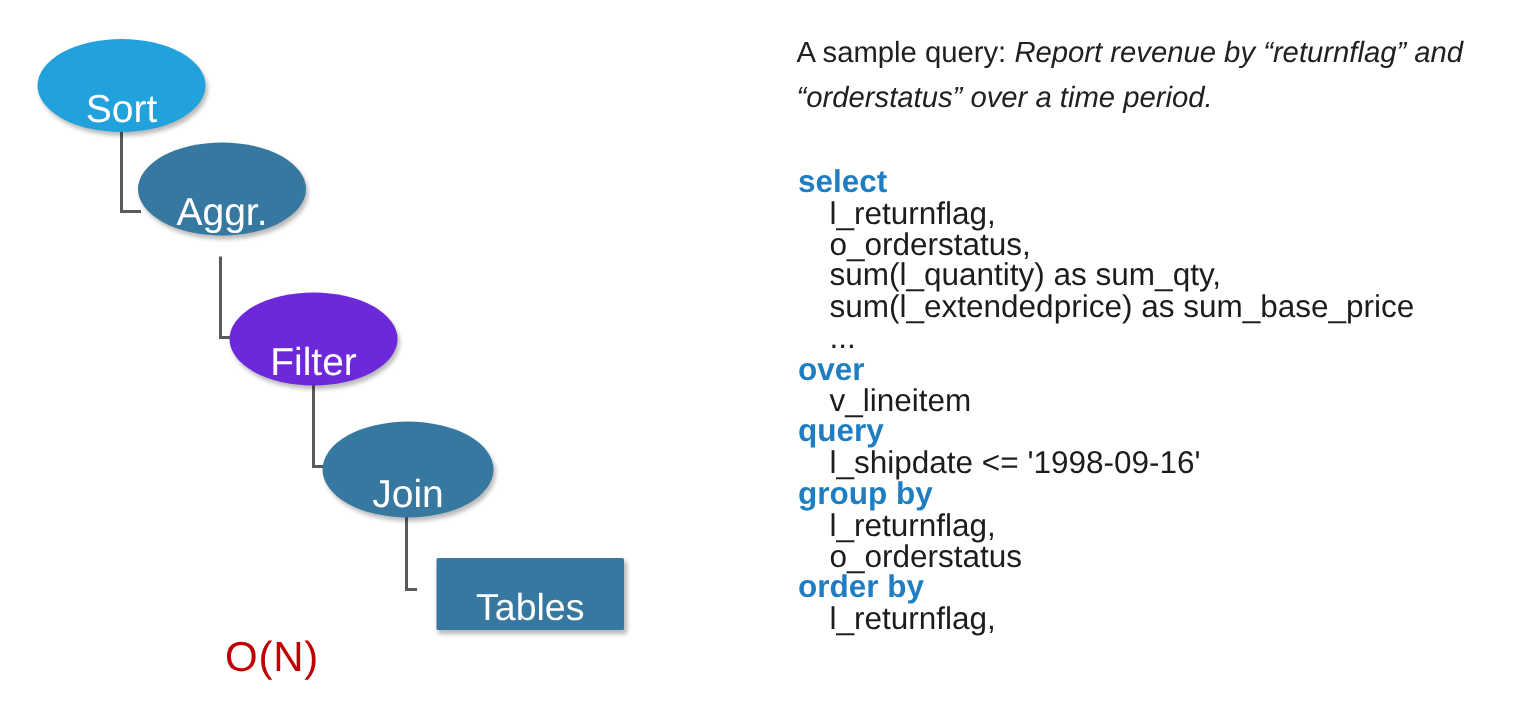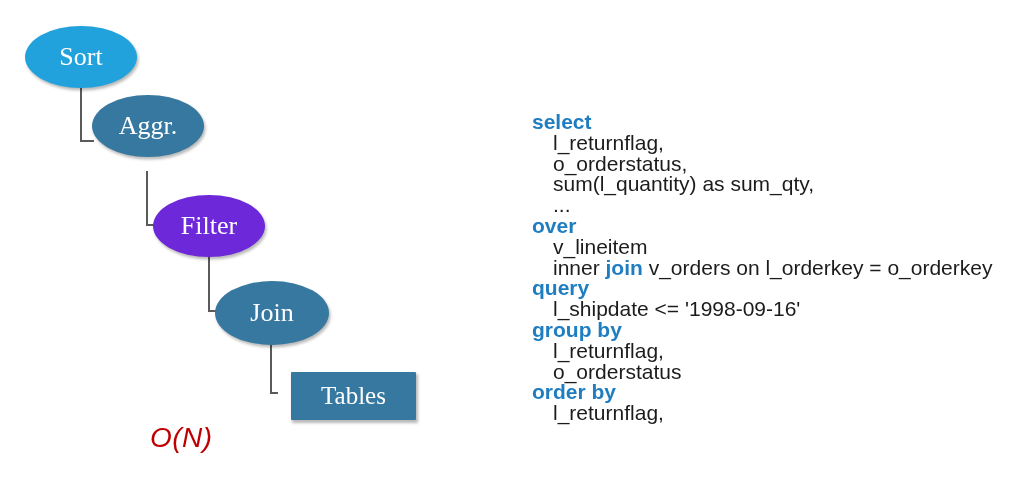--- a/index.html
+++ b/index.html
@@ -10,26 +10,25 @@
     height: 481px;
     background: #ffffff;
     overflow: hidden;
     font-family: "Liberation Sans", sans-serif;
   }
 
   
   .node {
     position: absolute;
     display: flex;
-    align-items: center;
+    align-items: flex-end;
     justify-content: center;
     color: #ffffff;
     font-size: 26px;
     box-shadow: 1.5px 2.5px 3px rgba(0,0,0,0.28);
-    font-family: Liberation Serif, serif;
   }
   .ellipse { border-radius: 50%; }
   .rect { border-radius: 1px; font-size: 25px; }
 
   .node-sort   { left: 25px;  top: 26px;  width: 112px; height: 62px; }
   .node-aggr   { left: 92px;  top: 95px; width: 112px; height: 62px; }
   .node-filter { left: 153px; top: 195px; width: 112px; height: 62px; }
   .node-join   { left: 215px; top: 281px; width: 114px; height: 64px; }
   .node-tables { left: 291px; top: 372px; width: 125px; height: 48px; }
 
@@ -96,33 +95,36 @@
     <div class="node ellipse node-filter" style="background: #6d28d9;">
       <span>Filter</span>
     </div>
     <div class="node ellipse node-join" style="background: rgb(54, 120, 159);">
       <span>Join</span>
     </div>
     <div class="node rect node-tables" style="background: rgb(54, 120, 159);">
       <span>Tables</span>
     </div>
 
-    <div class="complexity" style="color: rgb(192, 0, 0); font-style: italic;">O(N)</div>
+    <div class="complexity" style="color: rgb(192, 0, 0);">O(N)</div>
   </div>
 
+  <div class="caption">
+    <span>A sample query: </span><span class="it">Report revenue by “returnflag” and “orderstatus” over a time period.</span>
+  </div>
 
   <div class="sql" id="sql-block">
       <div class="sql-line ind0"><span class="kw" style="color: rgb(31, 126, 194);">select</span></div>
       <div class="sql-line ind1"><span>l_returnflag,</span></div>
       <div class="sql-line ind1"><span>o_orderstatus,</span></div>
       <div class="sql-line ind1"><span>sum(l_quantity) as sum_qty,</span></div>
+      <div class="sql-line ind1"><span>sum(l_extendedprice) as sum_base_price</span></div>
       <div class="sql-line ind1"><span>...</span></div>
       <div class="sql-line ind0"><span class="kw" style="color: rgb(31, 126, 194);">over</span></div>
       <div class="sql-line ind1"><span>v_lineitem</span></div>
-      <div class="sql-line ind1"><span>inner </span><span class="kw" style="color: rgb(31, 126, 194);">join</span><span> v_orders on l_orderkey = o_orderkey</span></div>
       <div class="sql-line ind0"><span class="kw" style="color: rgb(31, 126, 194);">query</span></div>
       <div class="sql-line ind1"><span>l_shipdate &lt;= '1998-09-16'</span></div>
       <div class="sql-line ind0"><span class="kw" style="color: rgb(31, 126, 194);">group by</span></div>
       <div class="sql-line ind1"><span>l_returnflag,</span></div>
       <div class="sql-line ind1"><span>o_orderstatus</span></div>
       <div class="sql-line ind0"><span class="kw" style="color: rgb(31, 126, 194);">order by</span></div>
       <div class="sql-line ind1"><span>l_returnflag,</span></div>
     </div>
 
 </div>

